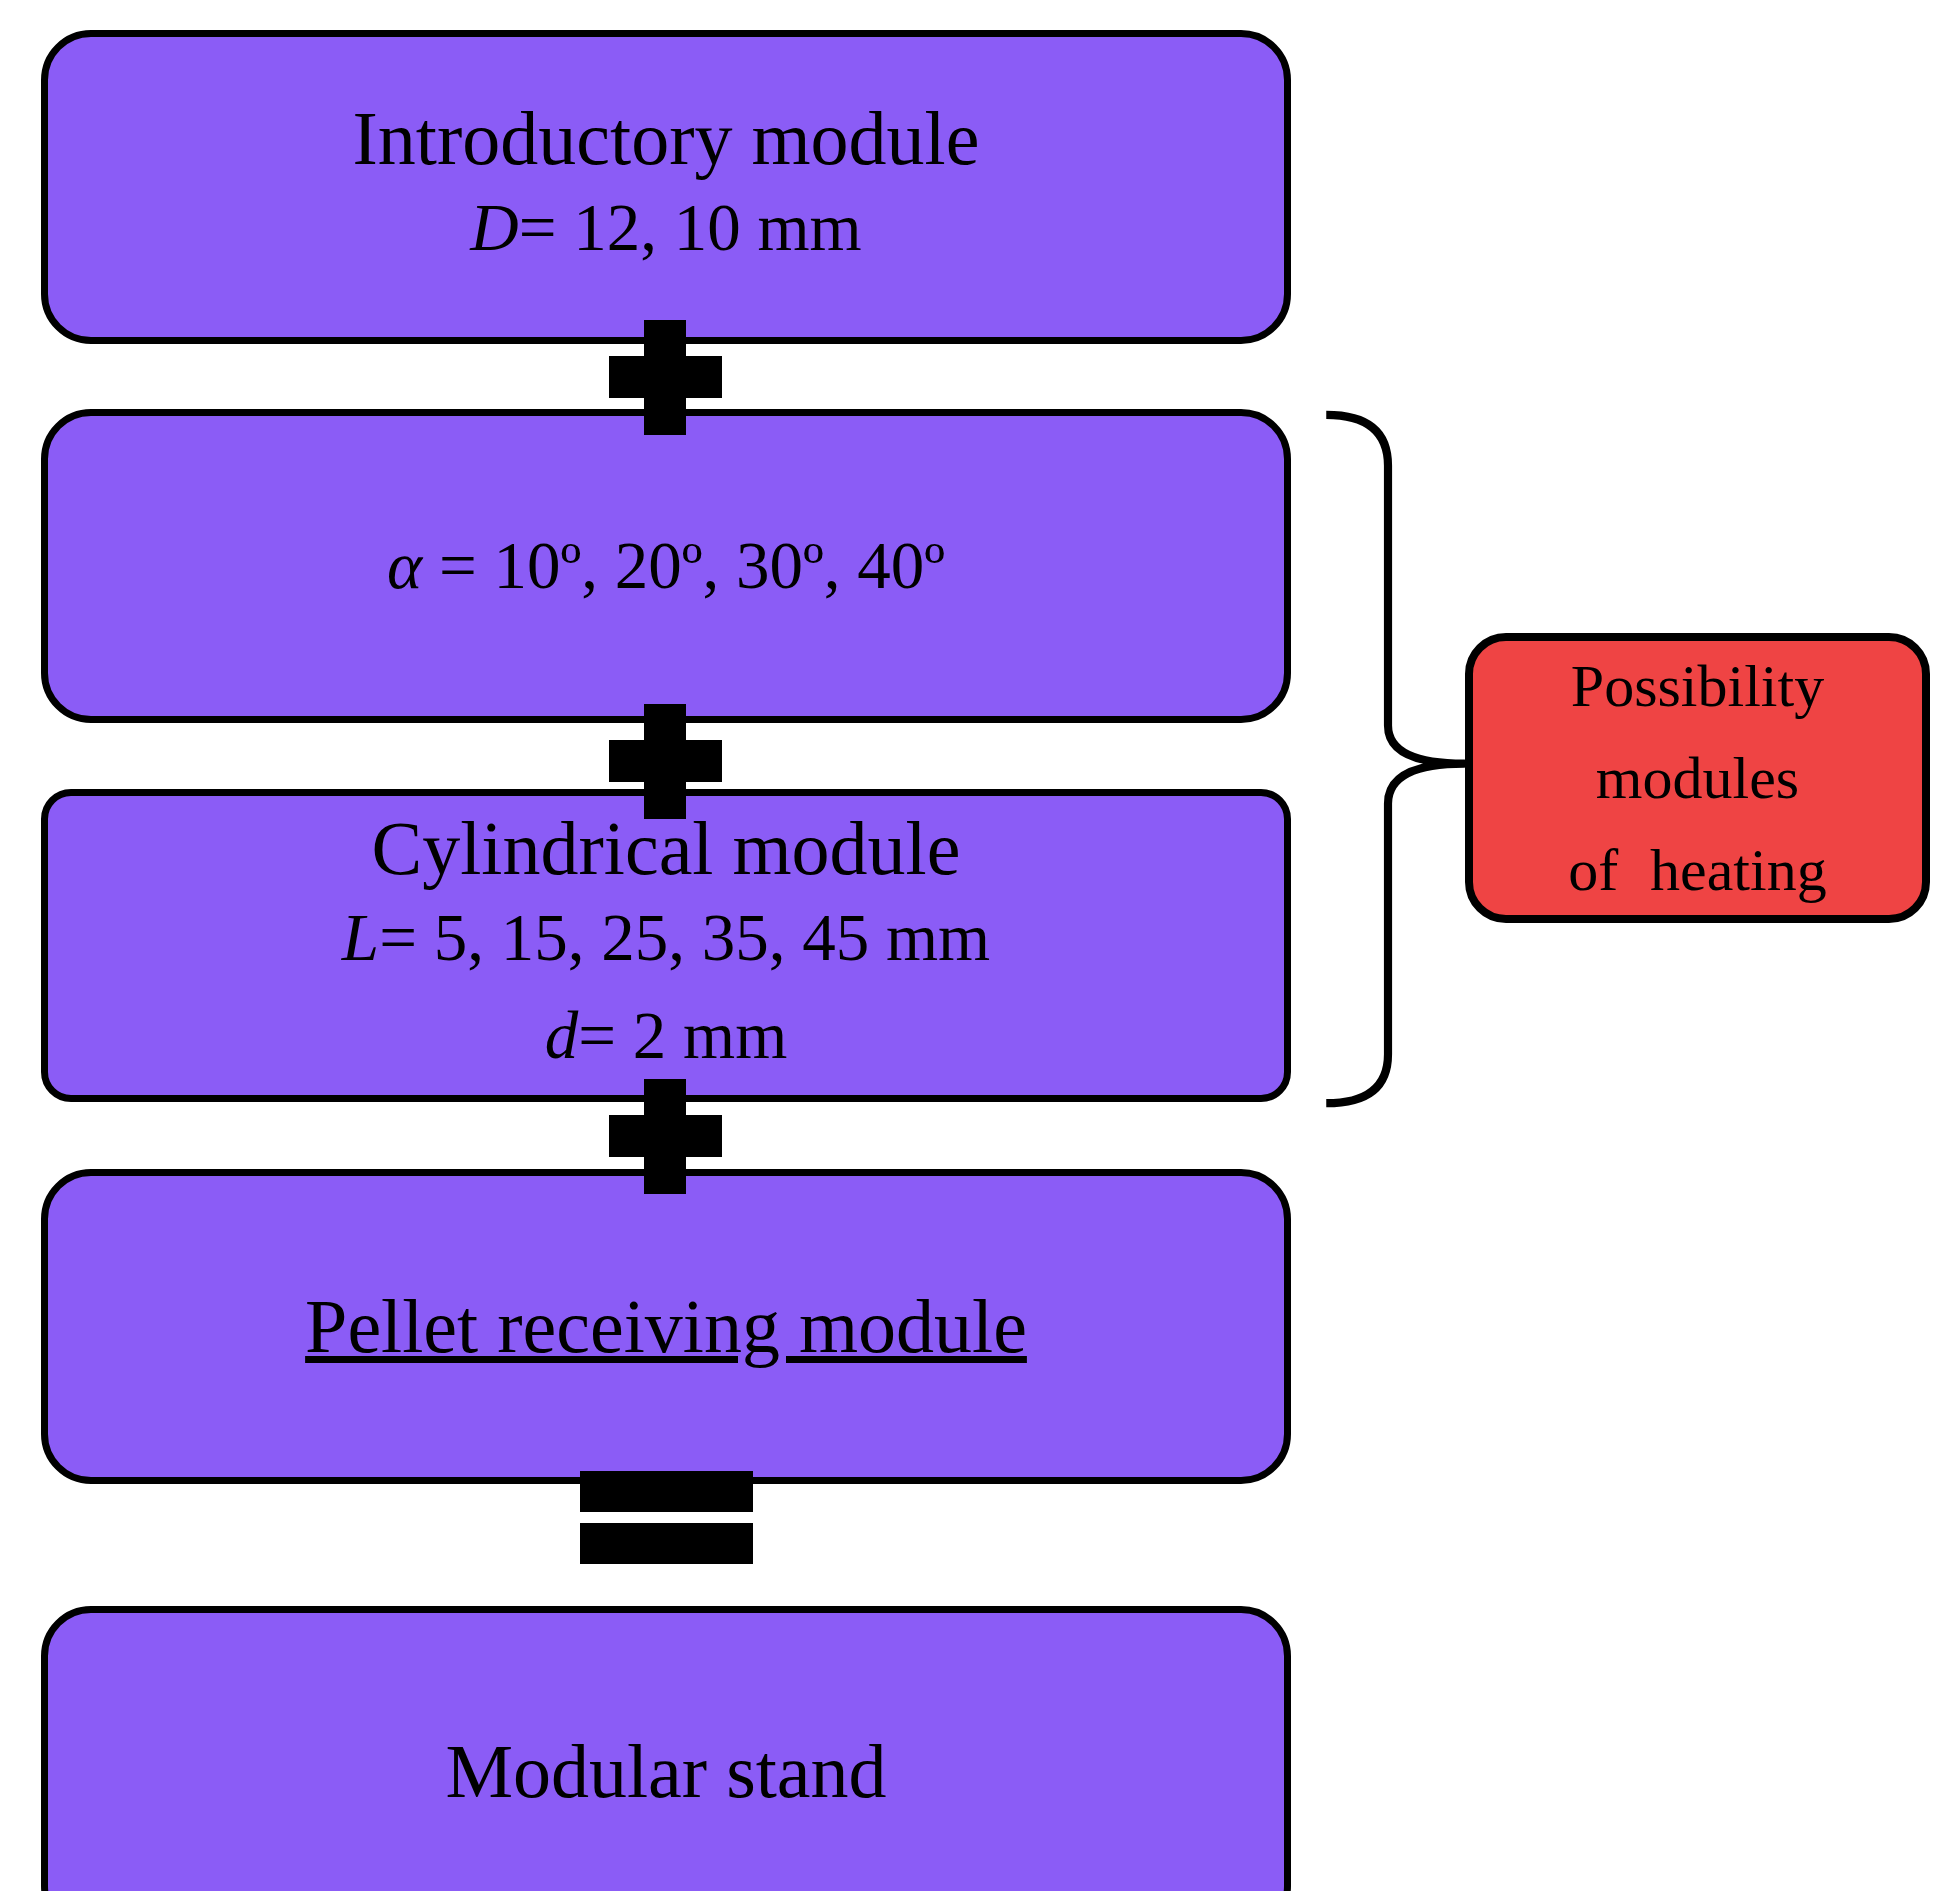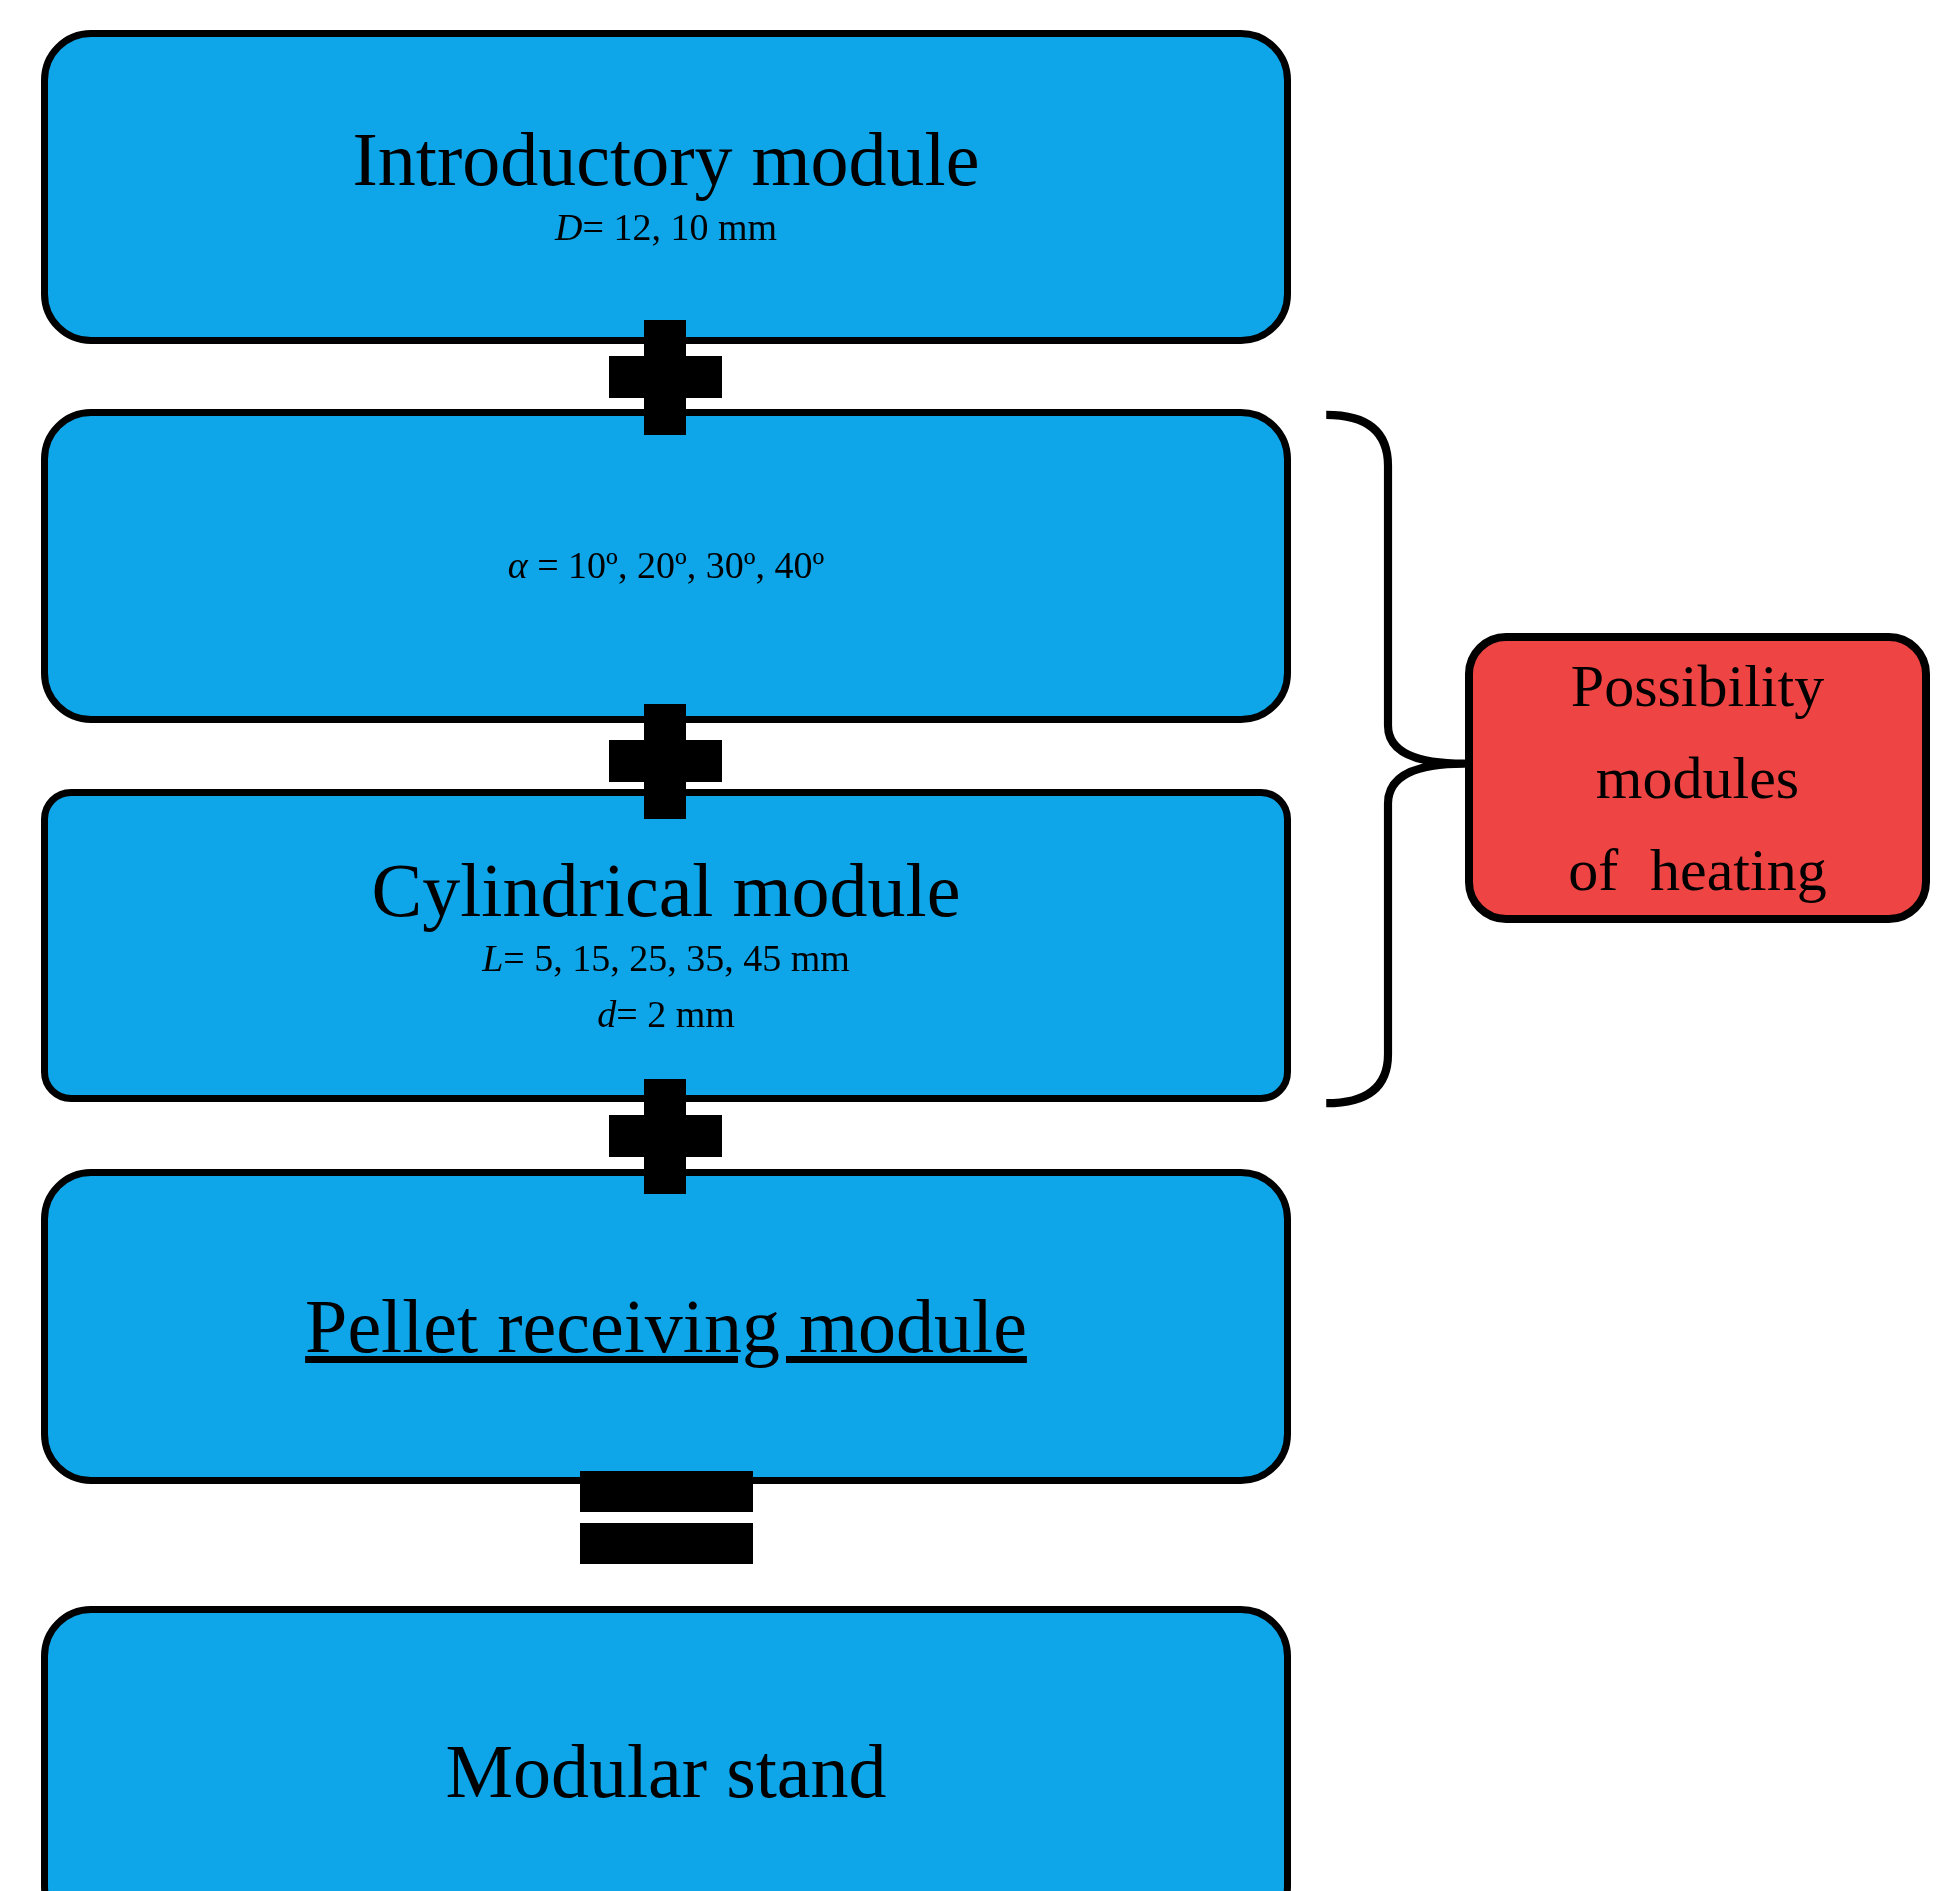--- a/index.html
+++ b/index.html
@@ -14,37 +14,37 @@
     background: #ffffff;
     font-family: "Liberation Serif", "DejaVu Serif", serif;
     color: #000000;
     overflow: hidden;
   }
   .node {
     position: absolute;
     left: 41px;
     width: 1250px;
     box-sizing: border-box;
-    background: #0ea5e9;
+    background: #8b5cf6;
     border: 7.3px solid #000000;
     border-radius: 50px;
     display: flex;
     flex-direction: column;
     align-items: center;
     justify-content: center;
     text-align: center;
     z-index: 1;
   }
   .node .title {
     font-size: 76px;
     line-height: 1.08;
     white-space: nowrap;
   }
   .node .param {
-    font-size: 38px;
+    font-size: 67px;
     line-height: 1.45;
     white-space: nowrap;
   }
   .param .var { font-style: italic; white-space: pre; }
   .param .rest { white-space: pre; }
 
   .plus {
     position: absolute;
     left: 609px;
     width: 113px;

